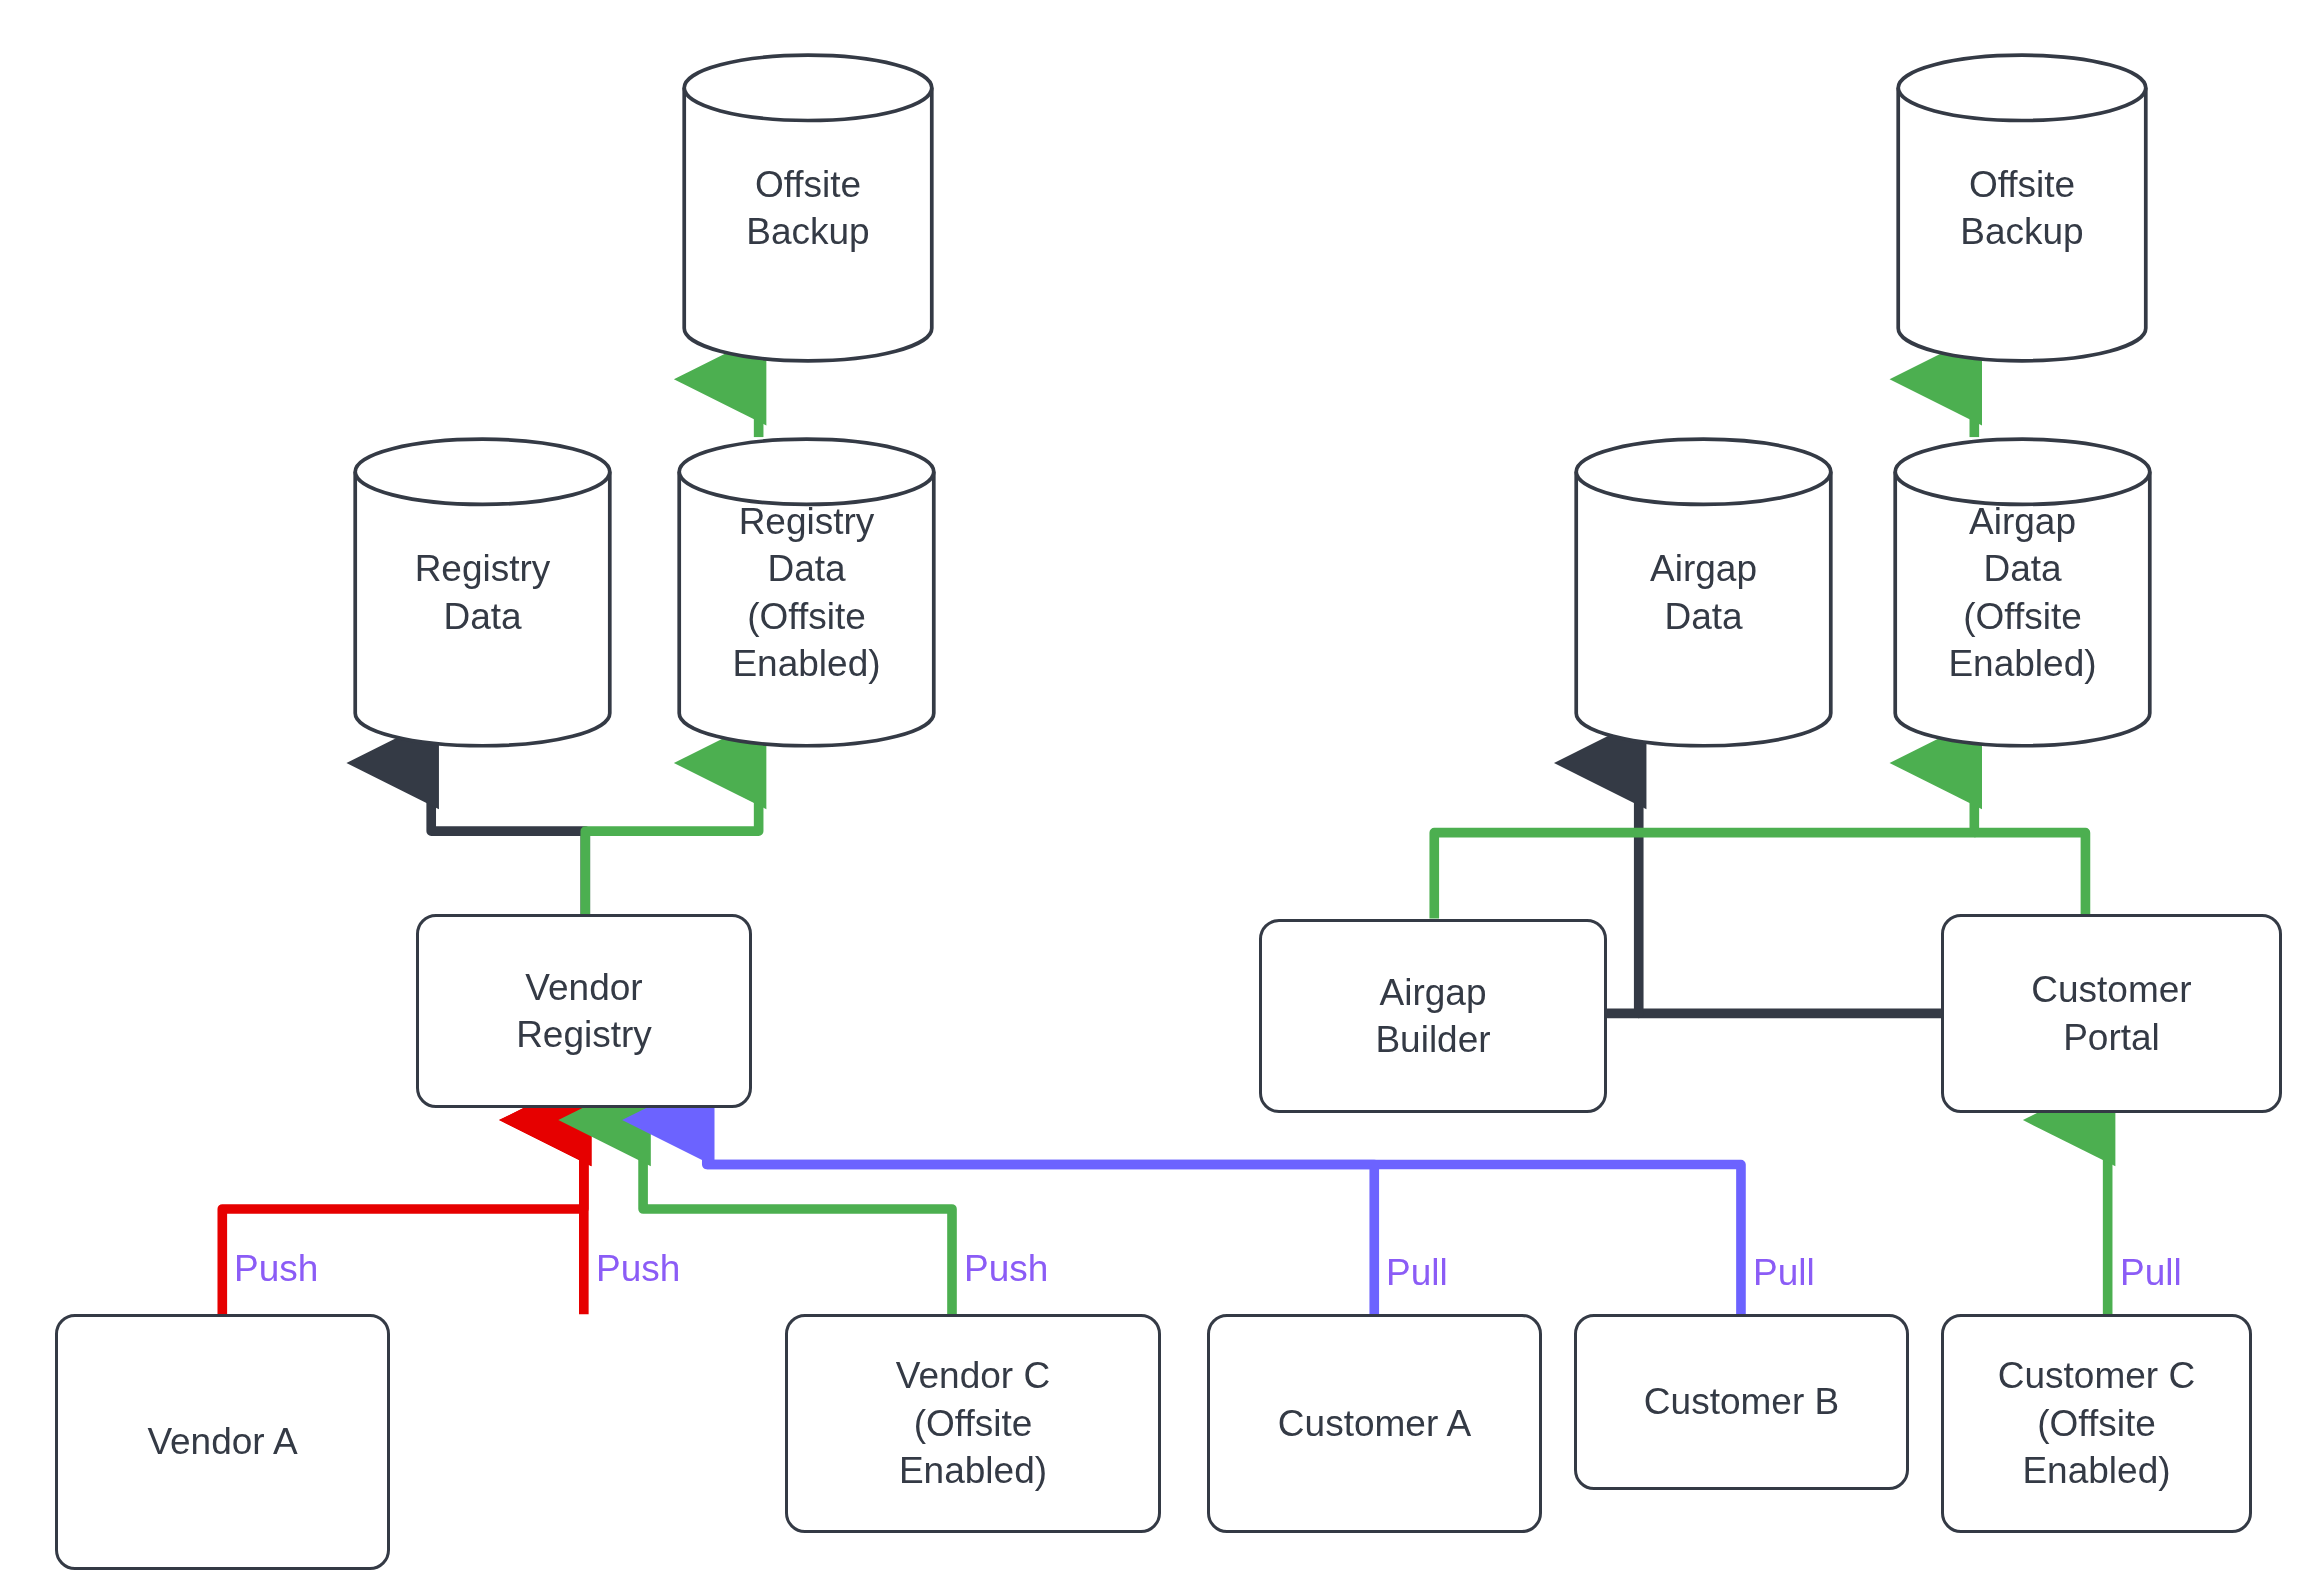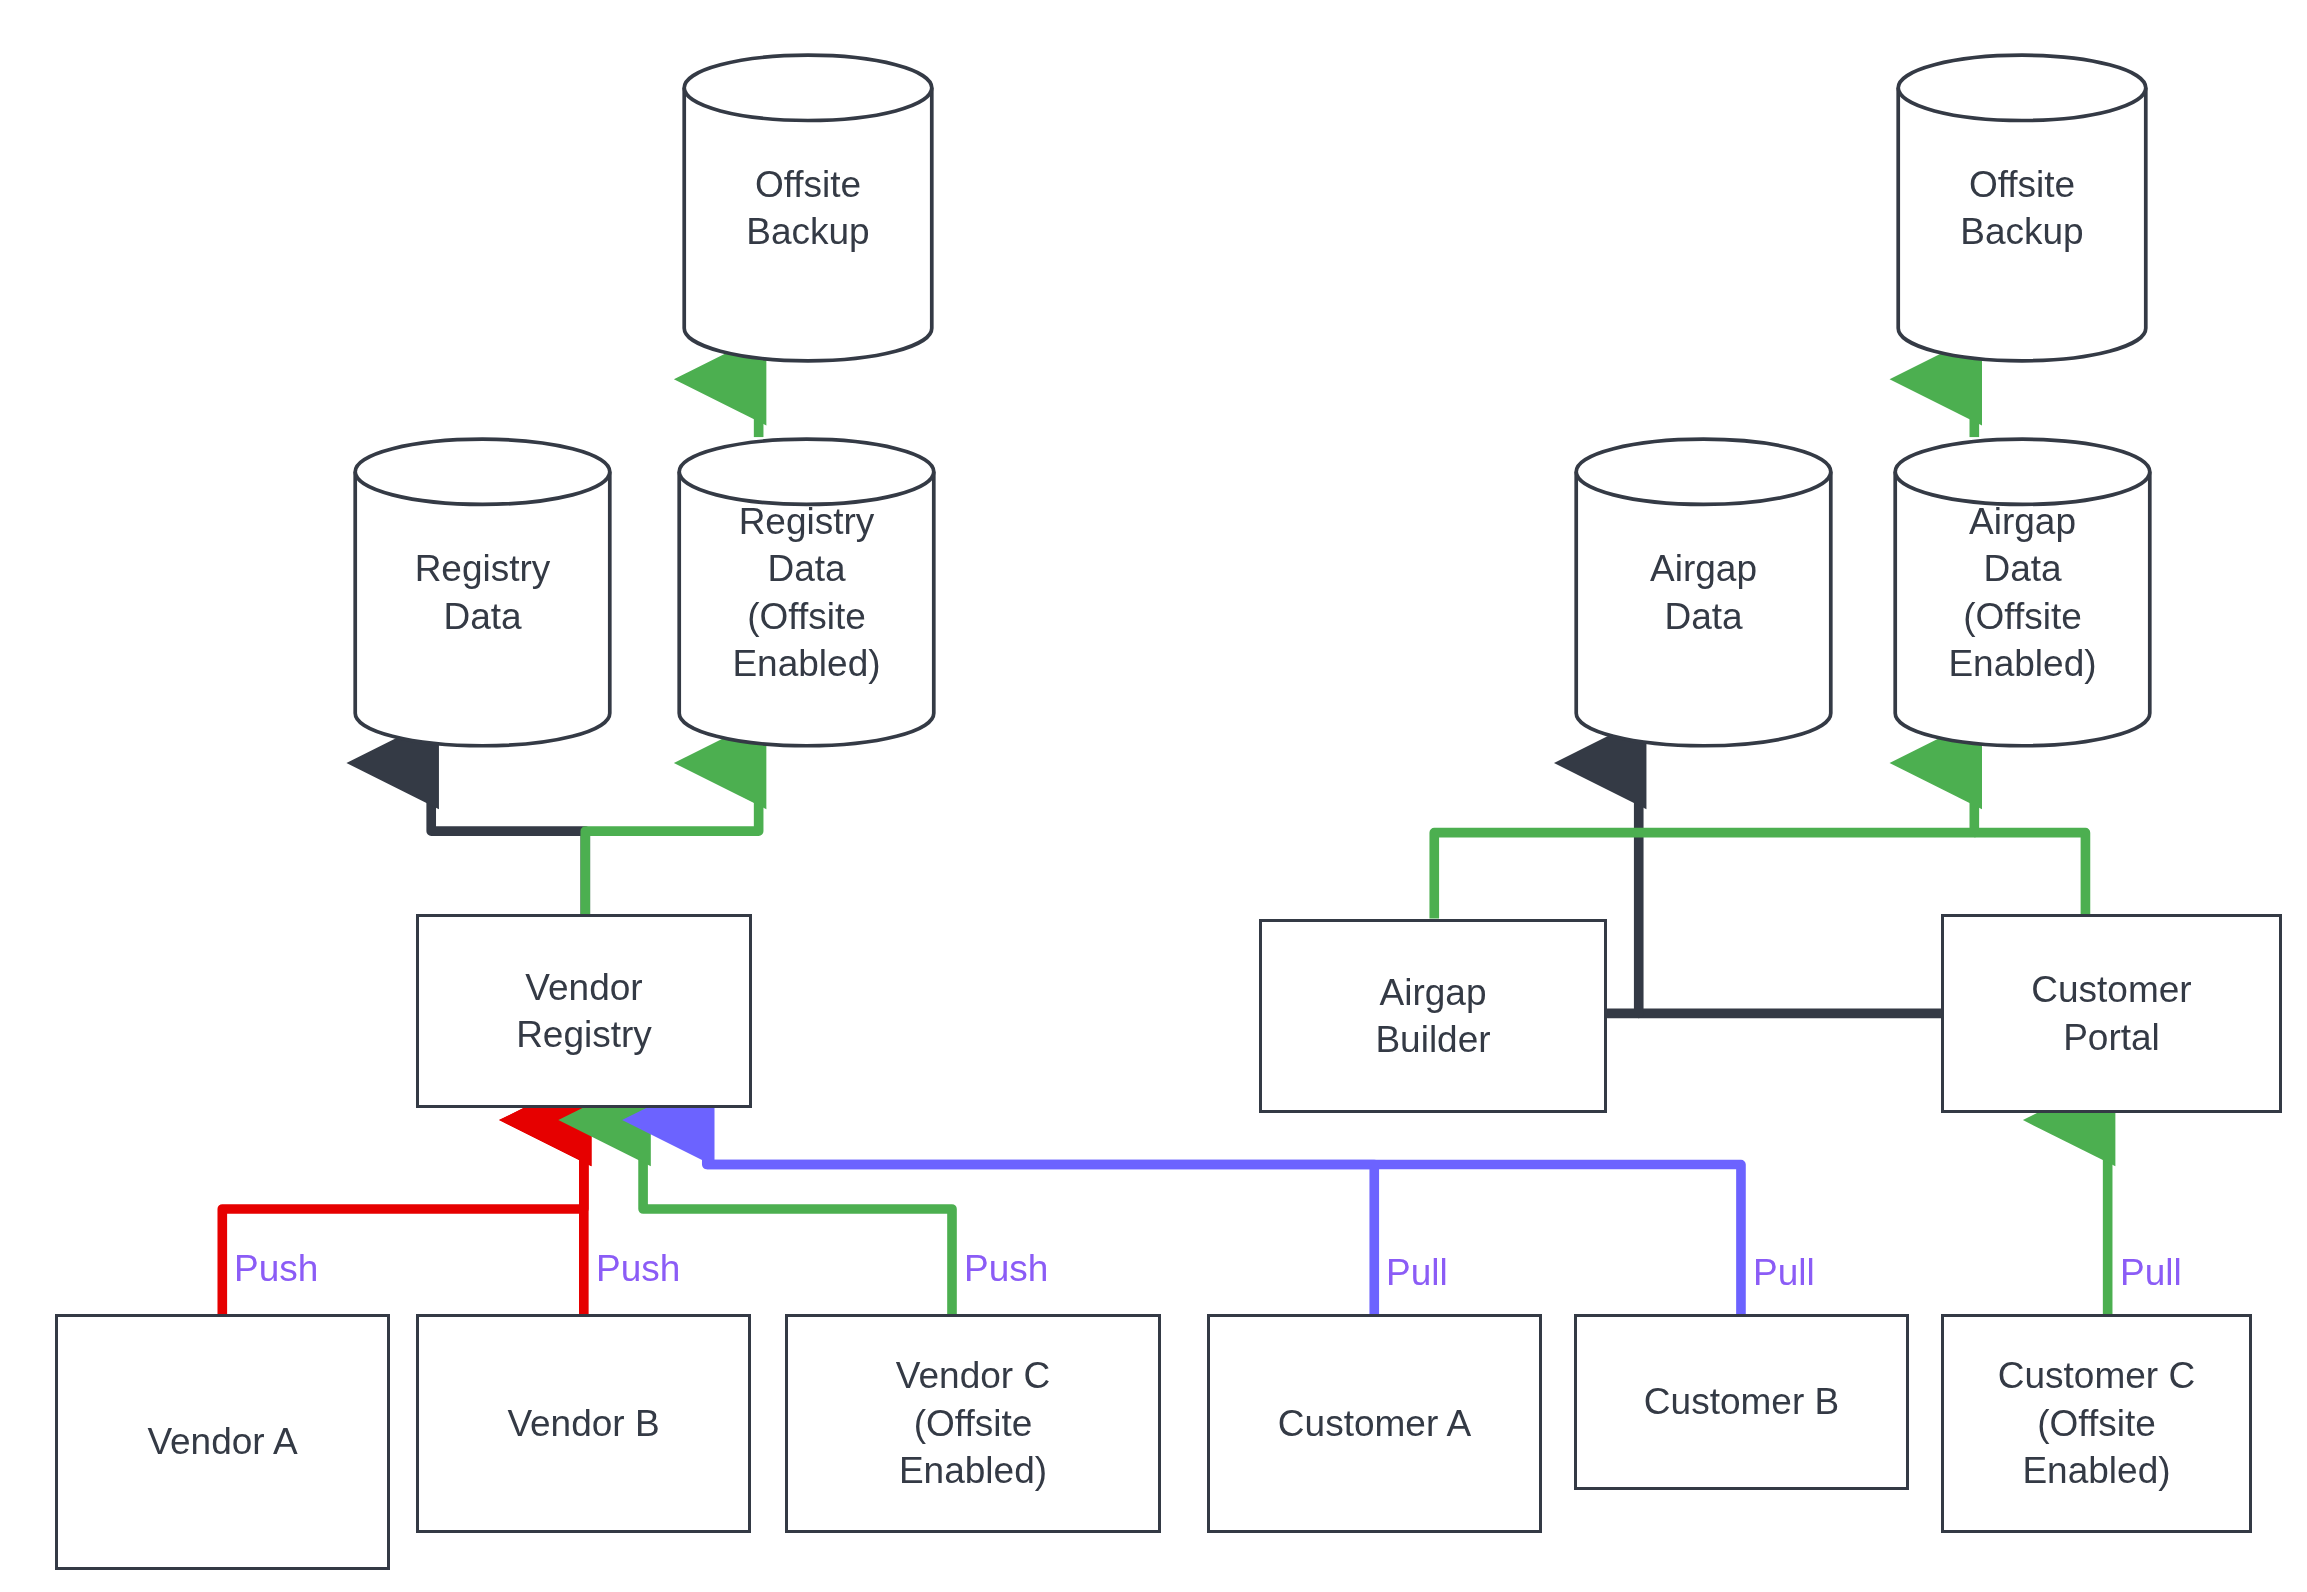--- a/index.html
+++ b/index.html
@@ -1,20 +1,20 @@
 <!DOCTYPE html>
 <html style="font-size:12px"><head>
 <meta charset="utf-8">
 <style>
   html,body{margin:0;padding:0;background:#ffffff;}
   body{font-family:"Liberation Sans", sans-serif;}
   #stage{position:relative;width:2307px;height:1592px;background:#ffffff;overflow:hidden;}
   svg#wires{position:absolute;left:0;top:0;width:2307px;height:1592px;}
   .node{position:absolute;box-sizing:border-box;display:flex;align-items:center;justify-content:center;text-align:center;color:#343a45;}
-  .boxnode{border:3.7px solid #343a45;border-radius:0;background:#ffffff;line-height:1.28;}
+  .boxnode{border:3.7px solid #343a45;border-radius:20px;background:#ffffff;line-height:1.28;}
   .cyl{background:transparent;margin-left:48px;}
   .cyl .cyl-label{position:relative;z-index:3;width:100%;line-height:1.28;}
   .cyl svg.cylshape{position:absolute;left:0;top:0;width:100%;height:100%;z-index:1;}
   .edgelabel{position:absolute;color:#8b5cf6;white-space:nowrap;background:#ffffff;padding:0 3px;}
 </style>
 </head>
 <body>
 
 <div id="stage">
 
@@ -120,23 +120,20 @@
   </div>
 
   <div class="node boxnode" style="left:1941px;top:914px;width:341px;height:199px;font-size:37px;">
     <div><span>Customer</span><br><span>Portal</span></div>
   </div>
 
   <div class="node boxnode" style="left:55px;top:1314px;width:335px;height:256px;font-size:37px;">
     <div><span>Vendor A</span></div>
   </div>
 
-  <div class="node boxnode" style="left:416px;top:1314px;width:335px;height:219px;font-size:37px;">
-    <div><span>Vendor B</span></div>
-  </div>
 
   <div class="node boxnode" style="left:785px;top:1314px;width:376px;height:219px;font-size:37px;">
     <div><span>Vendor C</span><br><span>(Offsite</span><br><span>Enabled)</span></div>
   </div>
 
   <div class="node boxnode" style="left:1207px;top:1314px;width:335px;height:219px;font-size:37px;">
     <div><span>Customer A</span></div>
   </div>
 
   <div class="node boxnode" style="left:1574px;top:1314px;width:335px;height:176px;font-size:37px;">

